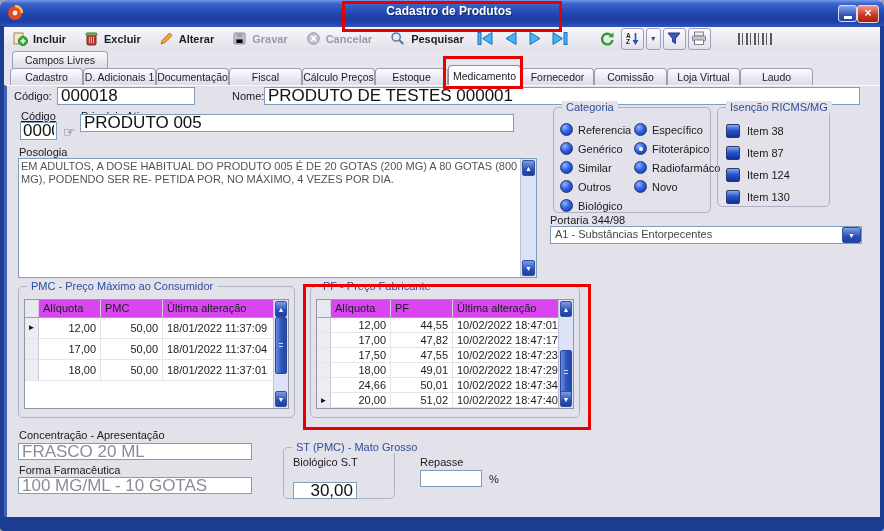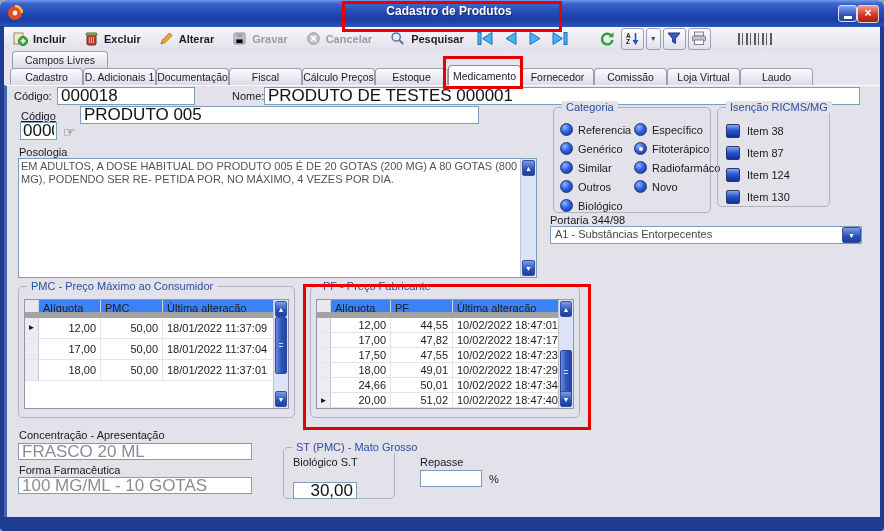--- a/index.html
+++ b/index.html
@@ -72,21 +72,21 @@
   .chk-row{display:flex;align-items:center;gap:7px;height:22px;}
   .checkbox{width:12px;height:12px;border-radius:2px;border:1px solid #2a3a6a;flex:none;
     background:linear-gradient(180deg,#86a6f2 0%,#2a55cc 45%,#10309a 100%);}
   
   .combo{position:absolute;left:550px;top:226px;width:312px;height:18px;background:#fff;border:1px solid #7f9db9;box-sizing:border-box;display:flex;}
   .combo-val{flex:1;padding:1px 4px;color:#444;white-space:nowrap;overflow:hidden;border-radius:6px;}
   .combo-btn{width:17px;border:1px solid #2d4d9d;border-radius:2px;color:#fff;font-size:7px;display:flex;align-items:center;justify-content:center;
     background:linear-gradient(180deg,#7e9ce6,#2a50b8 60%,#1d3f9e);}
   
   .grid{position:absolute;background:#fff;border:1px solid #9098a8;box-sizing:border-box;overflow:hidden;}
-  .grid-head{display:grid;grid-template-columns:var(--cols);height:18px;background:#3b82f6;border-bottom:6px solid #a3a3a3;box-sizing:border-box;}
+  .grid-head{display:grid;grid-template-columns:var(--cols);height:18px;background:#d946ef;border-bottom:1px solid #a3a3a3;box-sizing:border-box;}
   .hc{padding:2px 4px;border-right:1px solid #d2d2da;white-space:nowrap;overflow:hidden;color:#1c1c24;}
   .hc.ind{background:#e9e8f0;}
   .grid-row{display:grid;grid-template-columns:var(--cols);}
   #pmc-grid .grid-row{height:21px;}
   #pf-grid .grid-row{height:15px;}
   .cell{padding:1px 4px;border-right:1px solid #e4e4ea;border-bottom:1px solid #e4e4ea;white-space:nowrap;overflow:hidden;line-height:13px;}
   #pmc-grid .cell{line-height:18px;}
   .cell.ind{background:#edecf3;border-right:1px solid #c8c8d2;font-size:8px;text-align:center;padding:1px 0;color:#111;}
   .cell.num{text-align:right;}
   .grid .vscroll{width:14px;}
@@ -262,21 +262,21 @@
 
   <label class="lbl" style="left:14px;top:90px">Código:</label>
   <input class="field" style="left: 57px; top: 87px; width: 138px;" value="000018">
   <label class="lbl" style="left:232px;top:90px">Nome:</label>
   <input class="field" style="left: 264px; top: 87px; width: 596px;" value="PRODUTO DE TESTES 000001">
 
   <label class="lbl link" style="left:21px;top:110px">Código</label>
   <input class="field" style="left: 20px; top: 122px; width: 37px; padding: 1px 2px;" value="000001">
   <span class="hand" style="left:63px;top:124px">☞</span>
   <label class="lbl link" style="left:81px;top:110px">Princípio Ativo</label>
-  <input class="field" style="left: 80px; top: 106px; width: 399px;" value="PRODUTO 005">
+  <input class="field" style="left: 80px; top: 114px; width: 434px;" value="PRODUTO 005">
 
   <label class="lbl" style="left:19px;top:146px">Posologia</label>
   <div class="memo">
     <div class="memo-text">EM ADULTOS, A DOSE HABITUAL DO PRODUTO 005 É DE 20 GOTAS (200 MG) A 80 GOTAS (800 MG), PODENDO SER RE- PETIDA POR, NO MÁXIMO, 4 VEZES POR DIA.</div>
     <div class="vscroll">
       <div class="varrow up">▲</div>
       <div class="varrow dn">▼</div>
     </div>
   </div>
 

